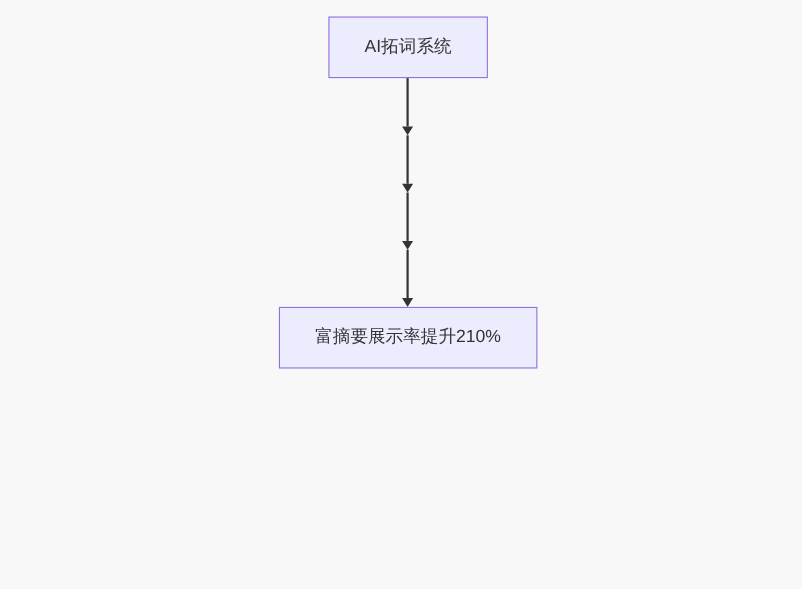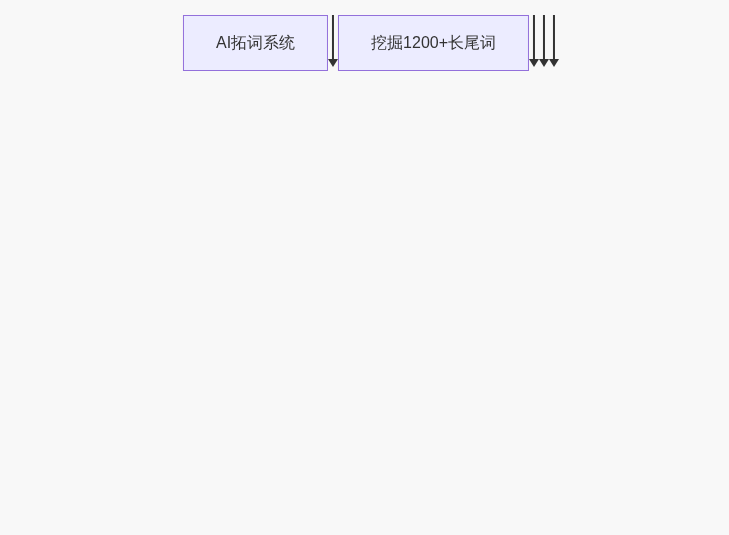--- a/index.html
+++ b/index.html
@@ -19,22 +19,22 @@
     position:relative;
     width:729px;height:535px;
     background:var(--bg);
   }
   .flow-column{
     position:absolute;
     left:371px;
     top:15px;
     transform:translateX(-50%);
     display:flex;
-    flex-direction:row;
-    align-items:flex-start;
+    flex-direction:column;
+    align-items:center;
   }
   .flow-node{
     height:56px;
     padding:0 32px;
     background:var(--node-fill);
     border:1.5px solid var(--node-border);
     display:flex;
     align-items:center;
     justify-content:center;
     white-space:nowrap;
@@ -70,36 +70,36 @@
 
     <div class="flow-node">
       <span class="node-label">AI拓词系统</span>
     </div>
 
     <div class="flow-arrow">
       <div class="arrow-line"></div>
       <div class="arrow-head"></div>
     </div>
 
-    <div class="flow-node">
-      <span class="node-label">挖掘1200+长尾词</span>
-    </div>
 
     <div class="flow-arrow">
       <div class="arrow-line"></div>
       <div class="arrow-head"></div>
     </div>
 
 
     <div class="flow-arrow">
       <div class="arrow-line"></div>
       <div class="arrow-head"></div>
     </div>
 
 
     <div class="flow-arrow">
       <div class="arrow-line"></div>
       <div class="arrow-head"></div>
     </div>
 
+    <div class="flow-node">
+      <span class="node-label">富摘要展示率提升210%</span>
+    </div>
 
   </div>
 </div>
 
 </body></html>

